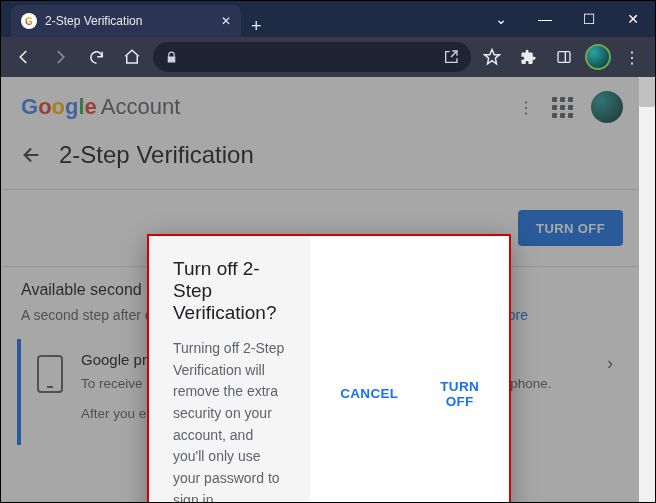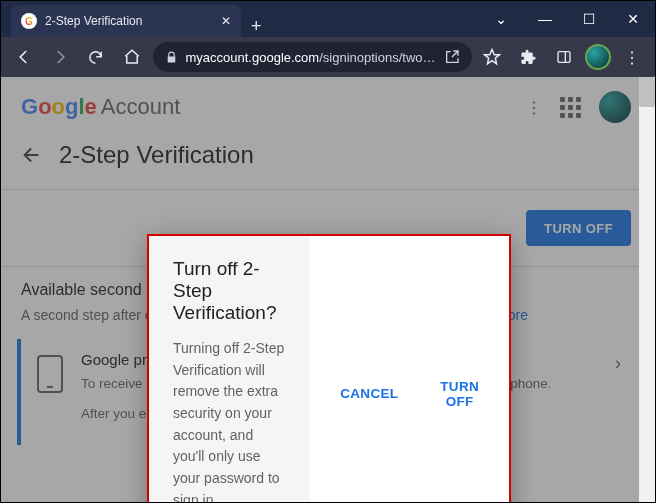--- a/index.html
+++ b/index.html
@@ -15,21 +15,21 @@
   .wincontrols div{width:44px;height:36px;display:flex;align-items:center;justify-content:center;font-size:14px}
   .toolbar{height:40px;background:#35394a;display:flex;align-items:center;padding:0 8px;gap:6px}
   .tbtn{width:30px;height:30px;display:flex;align-items:center;justify-content:center;color:#e8eaed;border-radius:50%}
   .tbtn.dim{color:#8a8f9c}
   .urlbar{flex:1;background:#1f2333;border-radius:16px;height:30px;display:flex;align-items:center;padding:0 12px;color:#d0d3db;font-size:13px;gap:8px}
   .urlbar .lock{color:#d0d3db}
   .url-host{color:#fff}
   .avatar{width:26px;height:26px;border-radius:50%;background:radial-gradient(circle at 30% 30%,#2aa4a4,#0a3030);border:2px solid #6aa84f;box-sizing:border-box}
   
   .page{position:relative;height:calc(100% - 76px);background:#fff;overflow:hidden}
-  .page-inner{padding:0 4px 0 0}
+  .page-inner{padding:0 12px 0 0}
   .ghdr{display:flex;align-items:center;padding:14px 20px 18px;gap:0}
   .glogo{font-size:22px;font-weight:400}
   .glogo .b{color:#4285F4}.glogo .r{color:#EA4335}.glogo .y{color:#FBBC05}.glogo .g{color:#34A853}
   .glogo .acct{color:#5f6368;font-weight:400;margin-left:4px}
   .ghdr-right{margin-left:auto;display:flex;align-items:center;gap:18px;color:#5f6368}
   .apps-grid{display:grid;grid-template-columns:repeat(3,5px);grid-template-rows:repeat(3,5px);gap:3px}
   .apps-grid span{background:#5f6368;border-radius:1px}
   .pgavatar{width:32px;height:32px;border-radius:50%;background:radial-gradient(circle at 30% 30%,#2aa4a4,#0a3030)}
   .ptitle{display:flex;align-items:center;gap:16px;padding:0 20px 20px}
   .backarr{font-size:20px;color:#3c4043}
@@ -103,21 +103,20 @@
           <path d="M3 11l9-8 9 8"></path>
           <path d="M5 10v10h14V10"></path>
         </svg>
     </div>
     <div class="urlbar">
       <span class="lock">
         <svg width="13" height="13" viewBox="0 0 24 24" fill="#d0d3db">
             <path d="M6 10V7a6 6 0 0 1 12 0v3h1v11H5V10h1zm2 0h8V7a4 4 0 0 0-8 0v3z"></path>
           </svg>
       </span>
-      <span><span class="url-host">myaccount.google.com</span><span>/signinoptions/two…</span></span>
       <span style="margin-left:auto">
         <svg width="16" height="16" viewBox="0 0 24 24" fill="none" stroke="#d0d3db" stroke-width="2">
             <path d="M14 3h7v7"></path>
             <path d="M21 3l-9 9"></path>
             <path d="M21 14v6H4V4h6"></path>
           </svg>
       </span>
     </div>
     <div class="tbtn">
       <svg width="18" height="18" viewBox="0 0 24 24" fill="none" stroke="#e8eaed" stroke-width="2">

